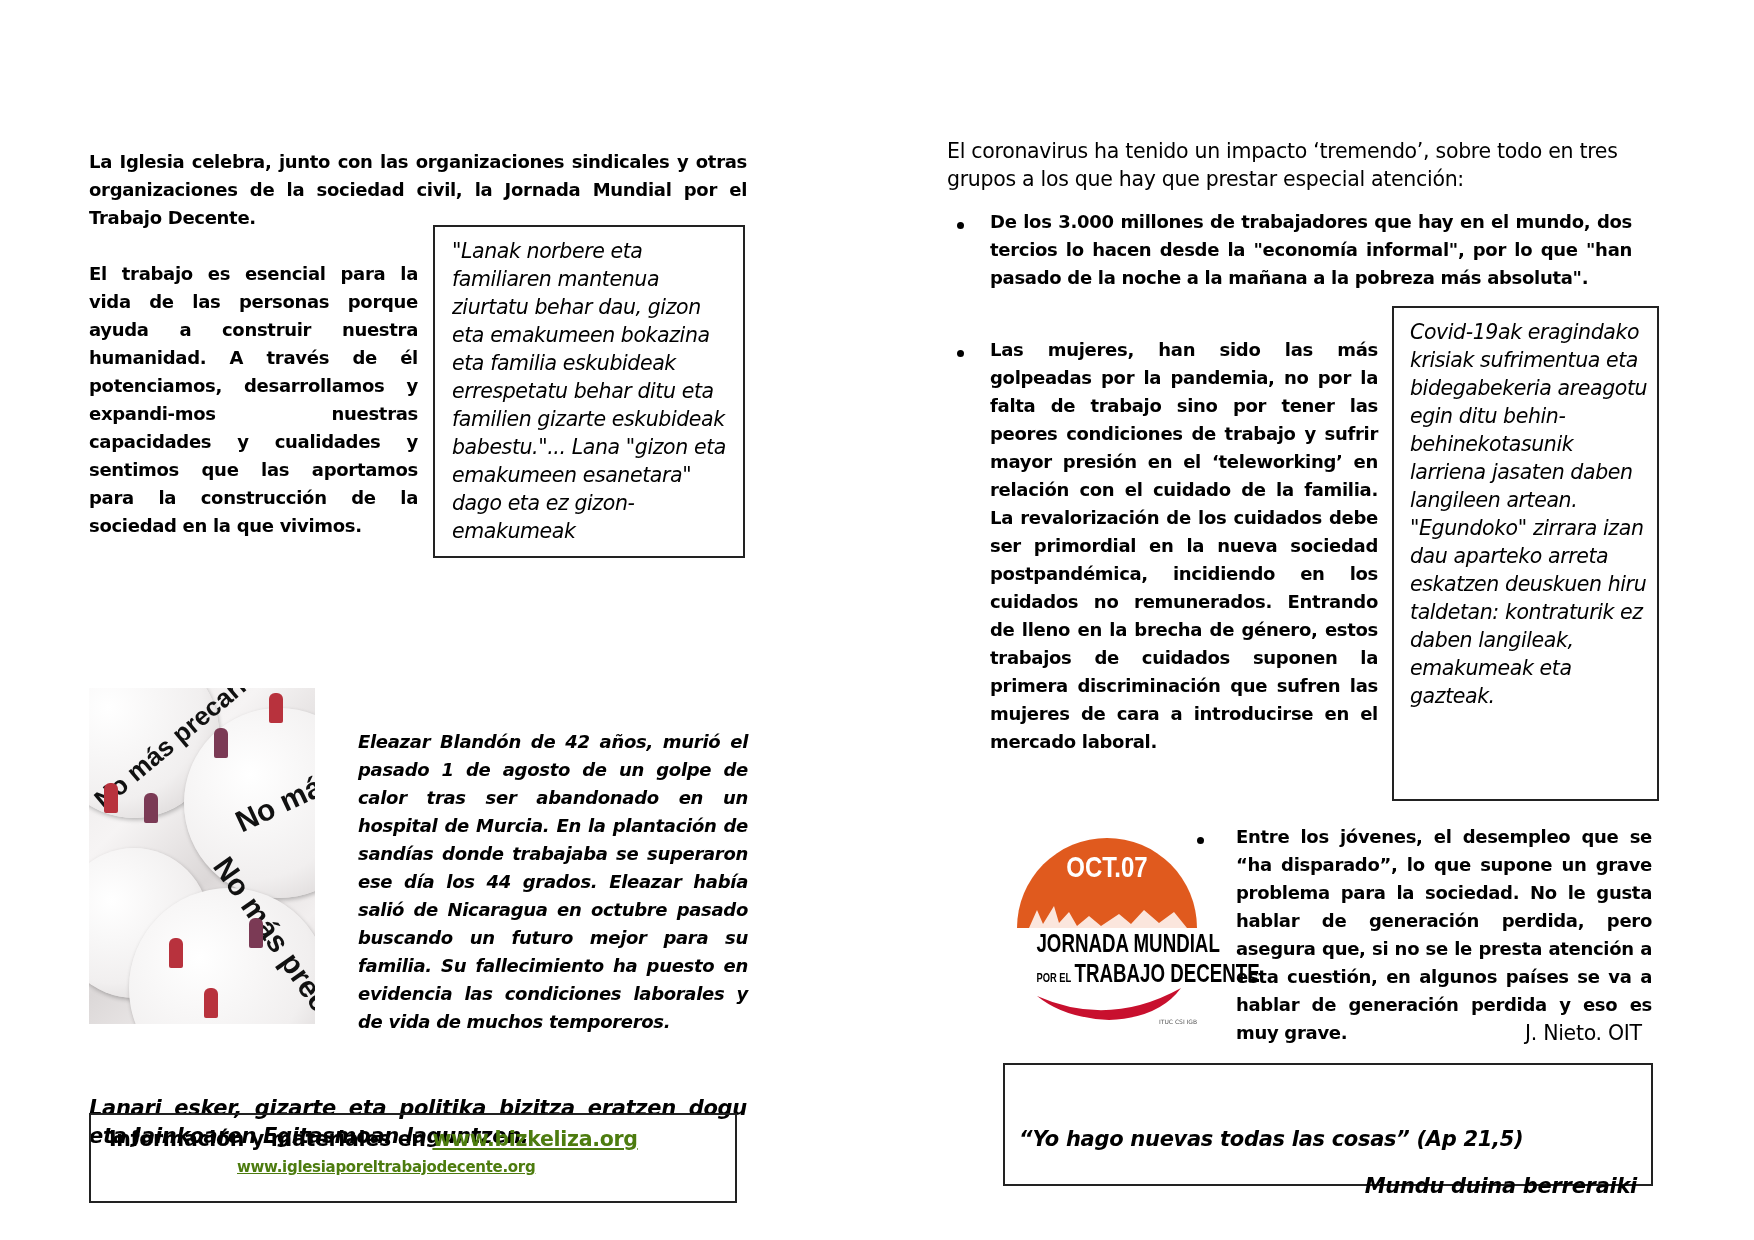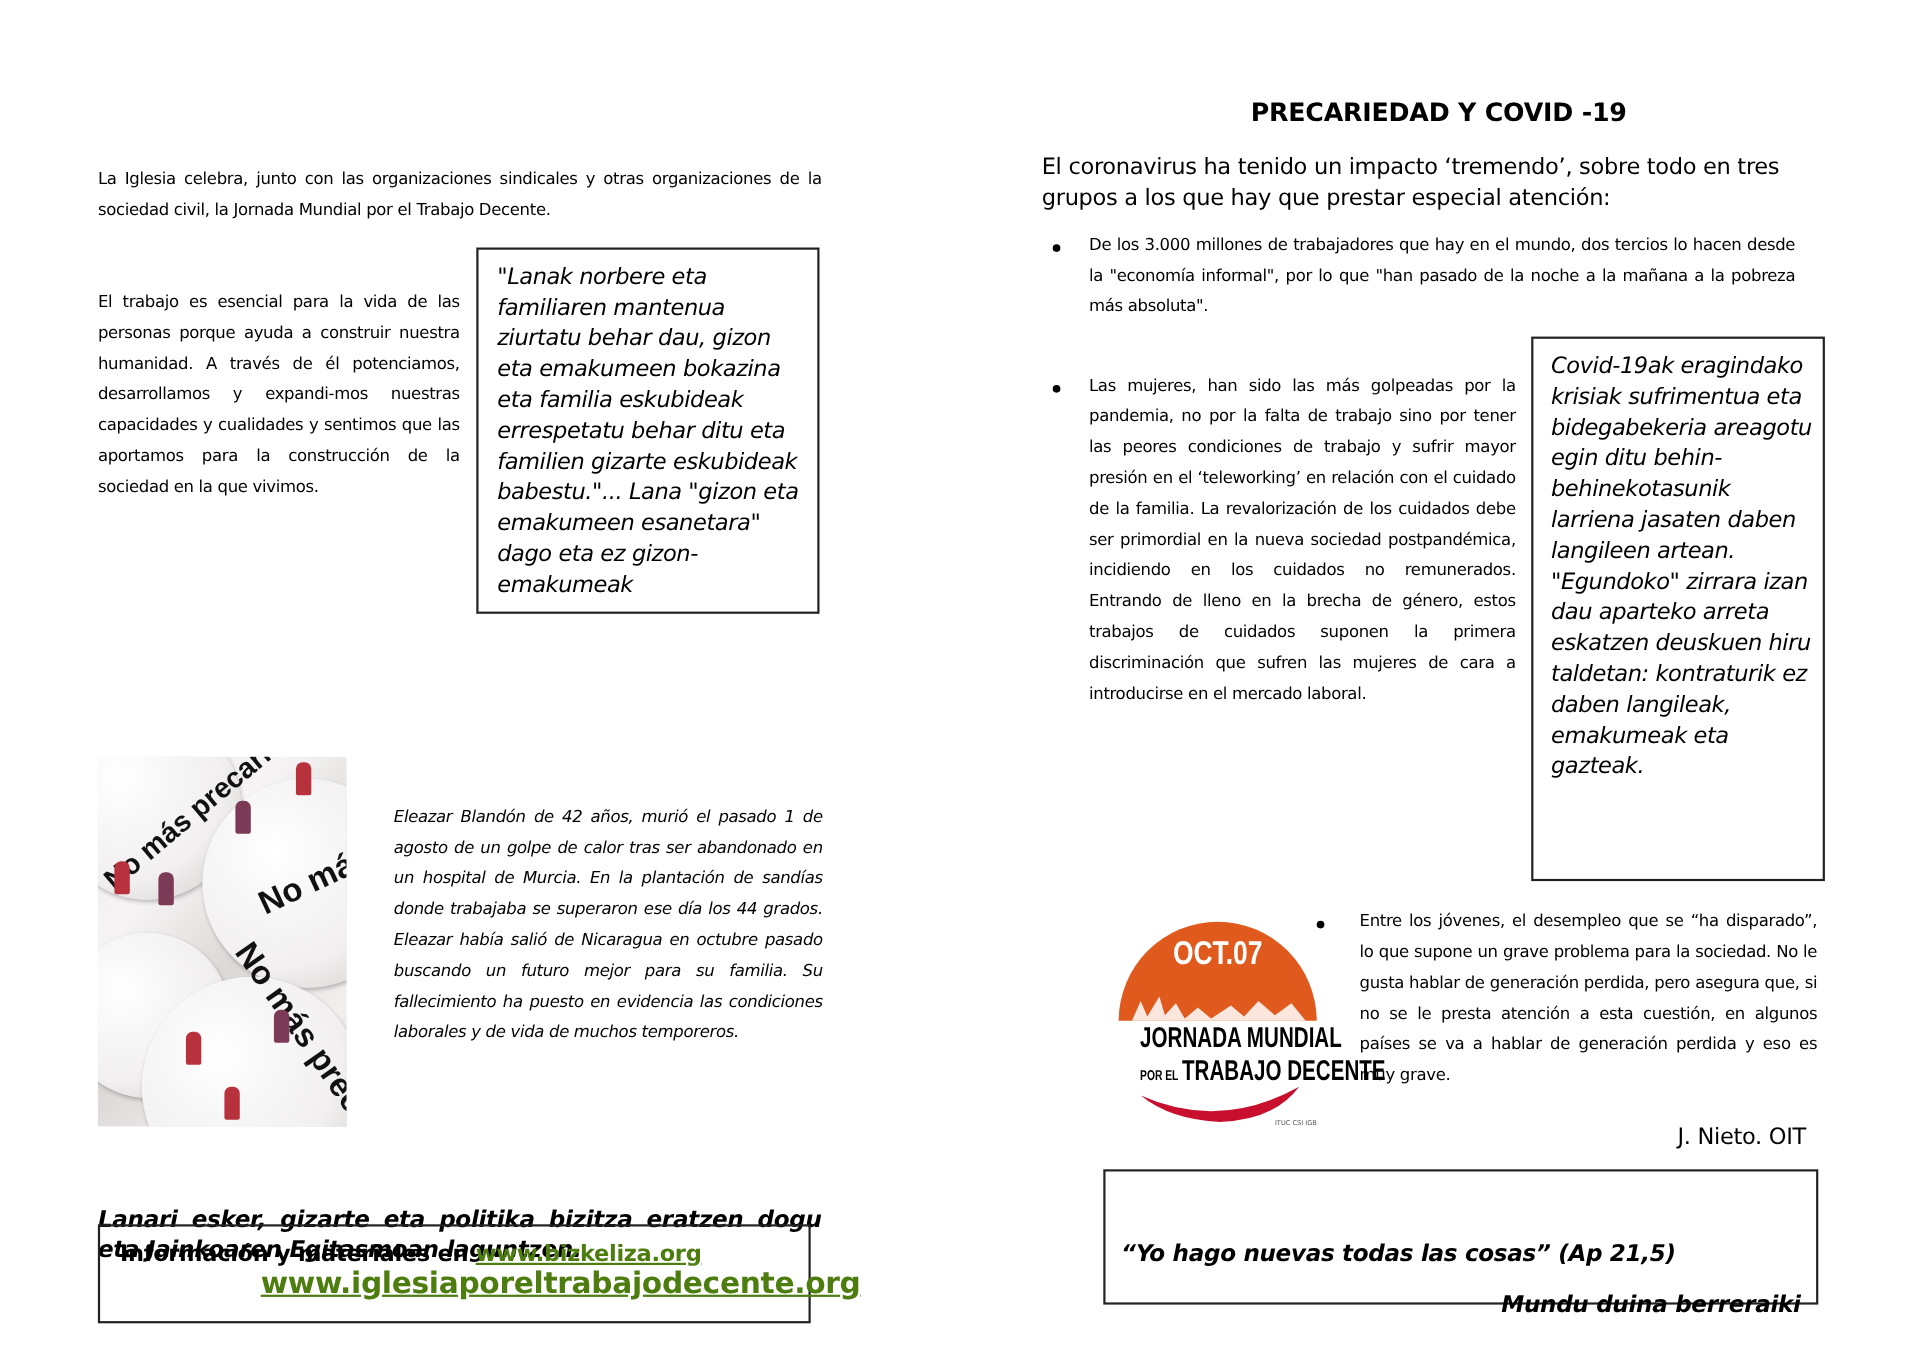--- a/index.html
+++ b/index.html
@@ -3,21 +3,21 @@
   <meta charset="utf-8">
   <style>
     html, body { margin: 0; padding: 0; background: #ffffff; }
     body { width: 1754px; height: 1240px; position: relative; overflow: hidden;
       font-family: "DejaVu Sans", sans-serif; color: #000; }
     .page { position: absolute; top: 0; height: 1240px; }
     .left { left: 0; width: 877px; }
     .right { left: 877px; width: 877px; }
     .abs { position: absolute; }
     .title { font-weight: bold; font-size: 23px; white-space: nowrap; letter-spacing: -0.2px; }
-    .body { font-size: 15px; line-height: 28px; text-align: justify; letter-spacing: -0.3px; }
+    .body { font-size: 18px; line-height: 28px; text-align: justify; letter-spacing: -0.3px; font-weight: bold; }
     .body-nj { font-size: 20.5px; line-height: 28px; letter-spacing: -0.3px; }
     .ital { font-style: italic; margin-top: 48px; }
     .bold { font-weight: bold; }
     .box { border: 2px solid #222; box-sizing: border-box; }
     .quote { font-size: 20.5px; line-height: 28px; font-style: italic; letter-spacing: -0.4px; }
     .bullet-dot { position: absolute; width: 7px; height: 7px; border-radius: 50%; background: #000; }
     a.link { color: #4d7c0f; text-decoration: underline; font-weight: bold; }
     .photo { background: linear-gradient(135deg, #e9e6e6 0%, #f6f4f4 30%, #dcd8d8 55%, #f2efef 80%, #d9d4d4 100%);
       overflow: hidden; }
     .badge { position: absolute; border-radius: 50%; background: radial-gradient(circle at 35% 35%, #ffffff 0%, #f1efef 60%, #cfcaca 100%);
@@ -60,28 +60,27 @@
 
   <div class="abs body ital" style="left:358px; top:680px; width:390px;">Eleazar Blandón de 42 años, murió el pasado 1 de agosto de un golpe de calor tras ser abandonado en un hospital de Murcia. En la plantación de sandías donde trabajaba se superaron ese día los 44 grados. Eleazar había salió de Nicaragua en octubre pasado buscando un futuro mejor para su familia. Su fallecimiento ha puesto en evidencia las condiciones laborales y de vida de muchos temporeros.</div>
 
   <div class="abs body bold ital" style="left:89px; top:1046px; width:658px; font-size:21px;">Lanari esker, gizarte eta politika bizitza eratzen dogu eta Jainkoaren Egitasmoan laguntzen.</div>
 
   <div class="abs box" style="left:89px; top:1113px; width:648px; height:90px; padding:10px 18px;">
     <div style="font-weight:bold; font-size:20.5px; line-height:28px; letter-spacing:-0.3px; white-space:nowrap;">
       <span>Información y materiales en</span>
       <a class="link" href="#">www.bizkeliza.org</a>
     </div>
-    <div style="padding-left:128px; font-size:27px; line-height:28px; letter-spacing:-0.3px; white-space:nowrap;">
+    <div style="padding-left:128px; font-size:15px; line-height:28px; letter-spacing:-0.3px; white-space:nowrap;">
       <a class="link" href="#">www.iglesiaporeltrabajodecente.org</a>
     </div>
   </div>
 </div>
 
 <div class="page right">
-  <div class="abs title" style="left:260px; top:90px;">PRECARIEDAD Y COVID -19</div>
 
   <div class="abs body-nj" style="left:70px; top:137px; width:700px;">El coronavirus ha tenido un impacto ‘tremendo’, sobre todo en tres grupos a los que hay que prestar especial atención:</div>
 
   <div class="bullet-dot" style="left:80px; top:222px;"></div>
   <div class="abs body" style="left:113px; top:208px; width:642px;">De los 3.000 millones de trabajadores que hay en el mundo, dos tercios lo hacen desde la "economía informal", por lo que "han pasado de la noche a la mañana a la pobreza más absoluta".</div>
 
   <div class="bullet-dot" style="left:80px; top:350px;"></div>
   <div class="abs body" style="left:113px; top:336px; width:388px;">Las mujeres, han sido las más golpeadas por la pandemia, no por la falta de trabajo sino por tener las peores condiciones de trabajo y sufrir mayor presión en el ‘teleworking’ en relación con el cuidado de la familia. La revalorización de los cuidados debe ser primordial en la nueva sociedad postpandémica, incidiendo en los cuidados no remunerados. Entrando de lleno en la brecha de género, estos trabajos de cuidados suponen la primera discriminación que sufren las mujeres de cara a introducirse en el mercado laboral.</div>
 
   <div class="abs box" style="left:515px; top:306px; width:267px; height:495px; padding:10px 8px 0 16px;">

